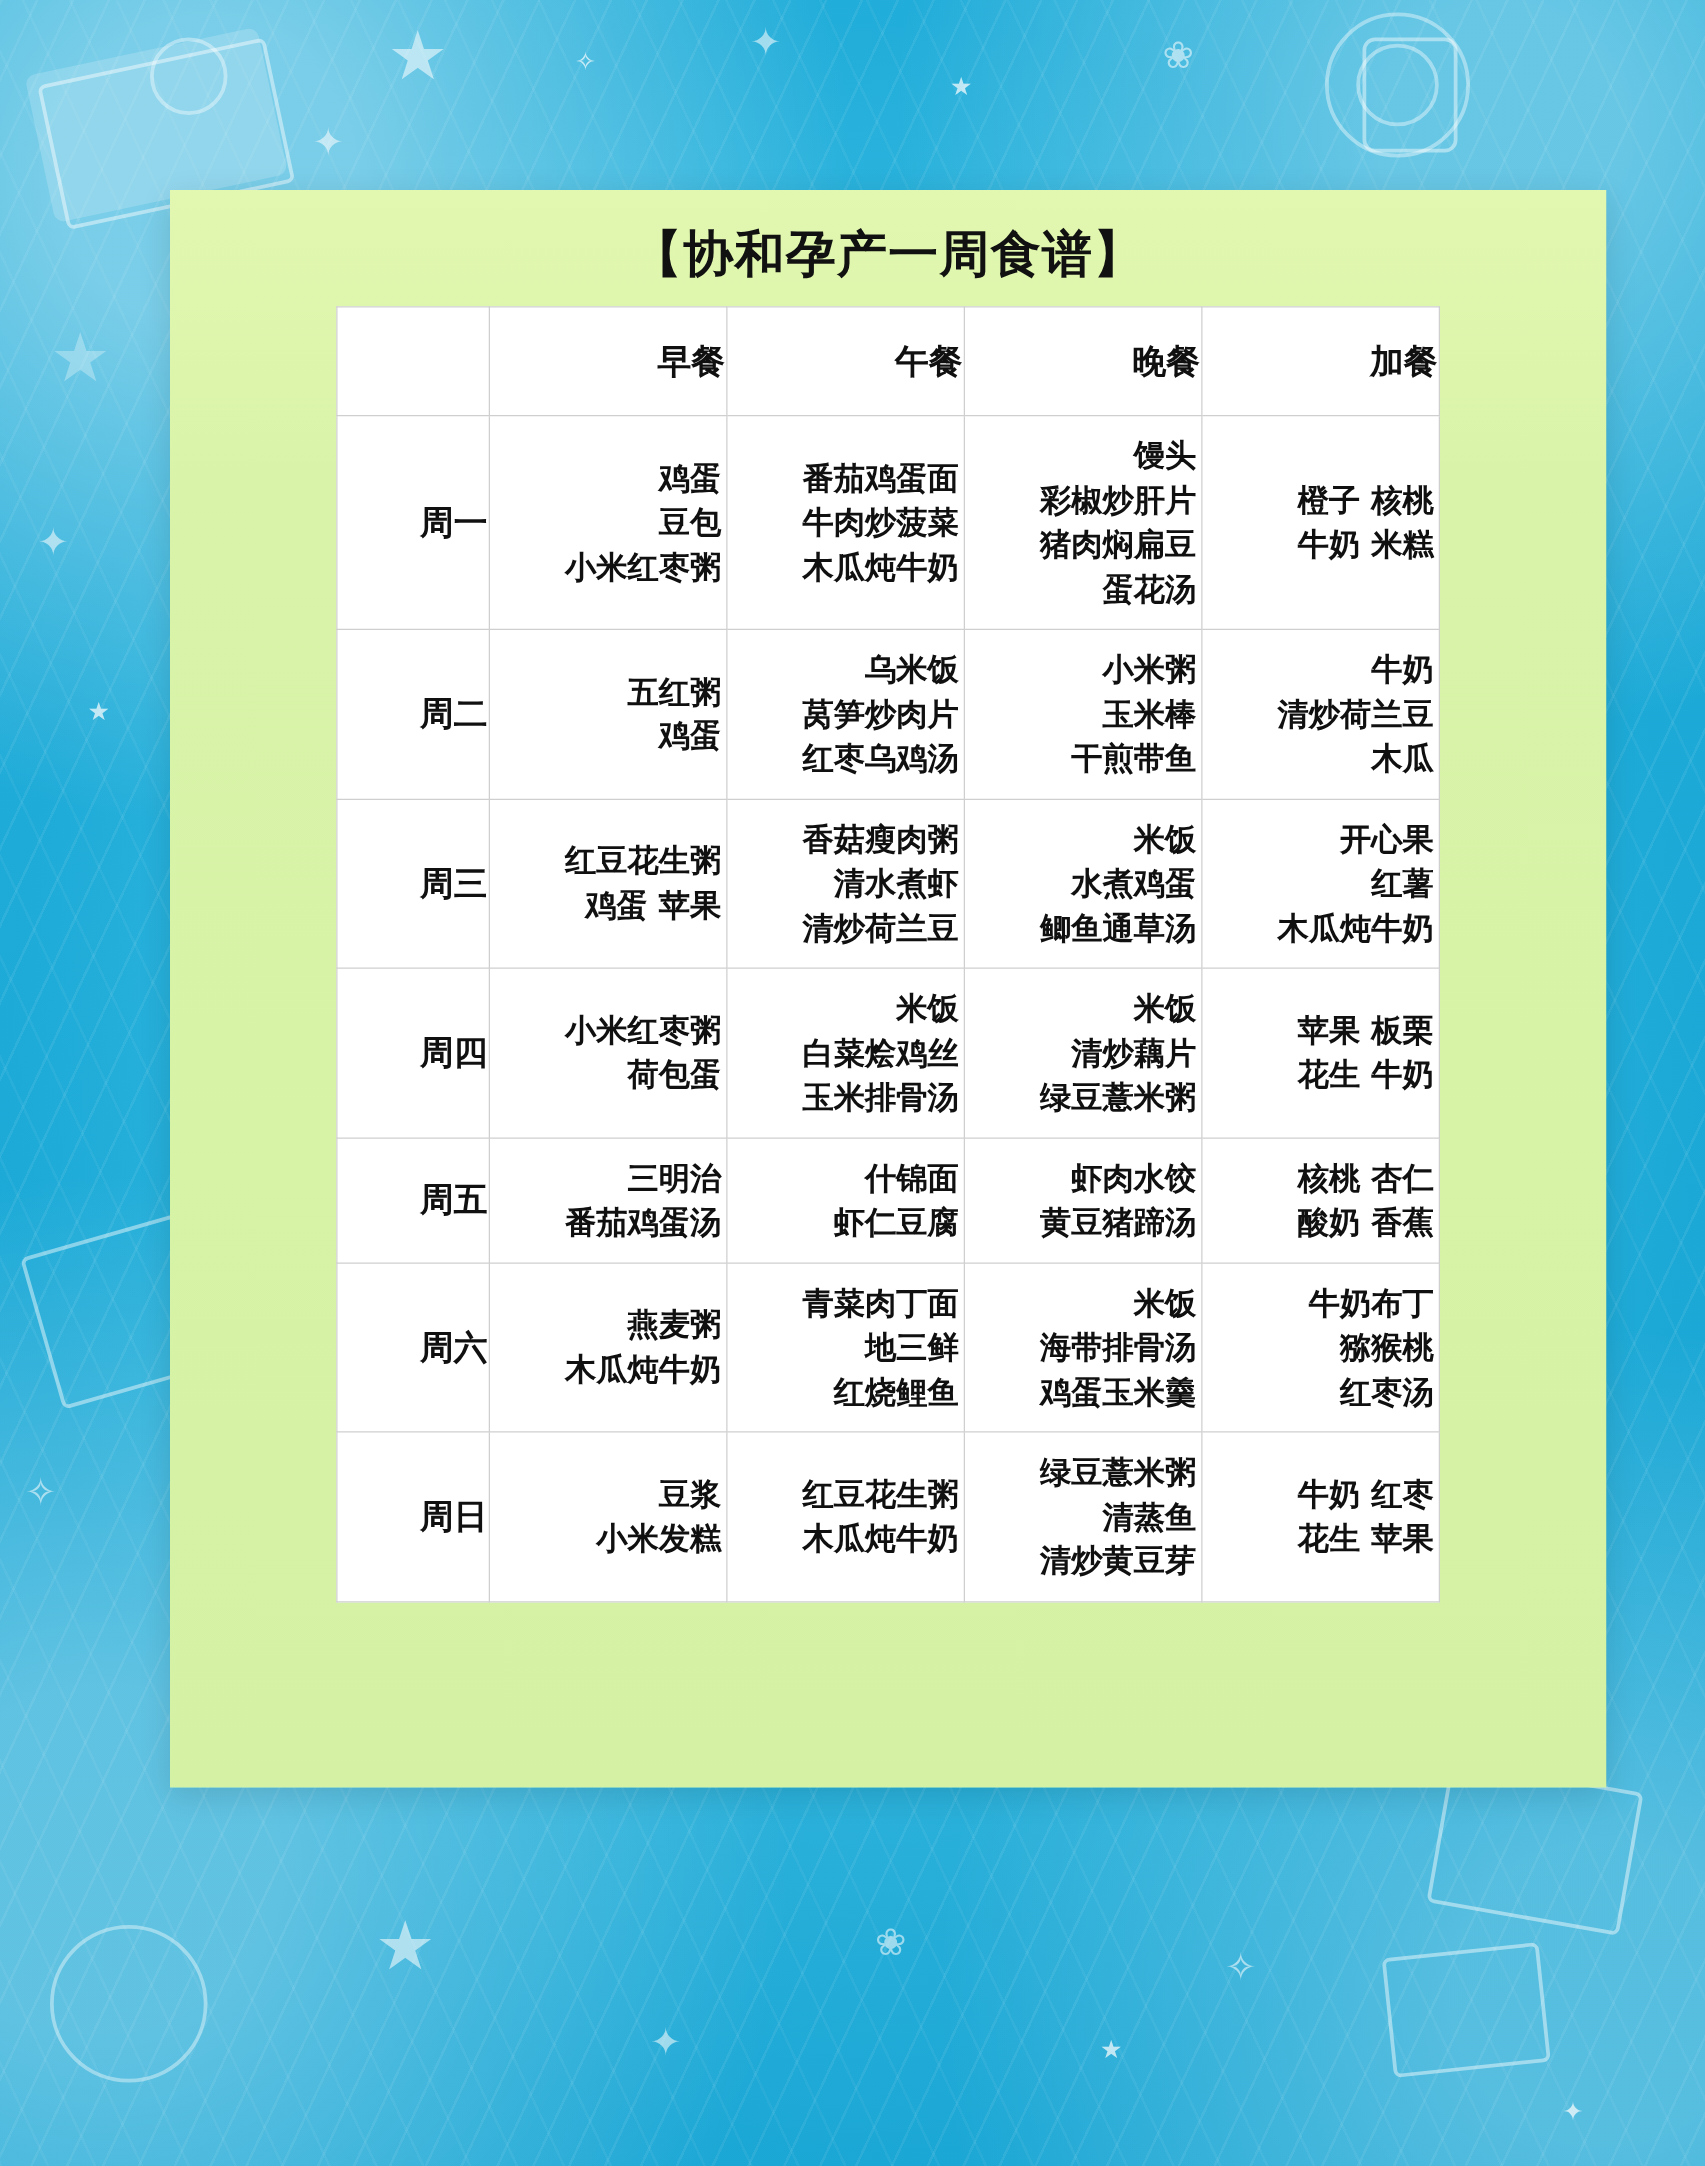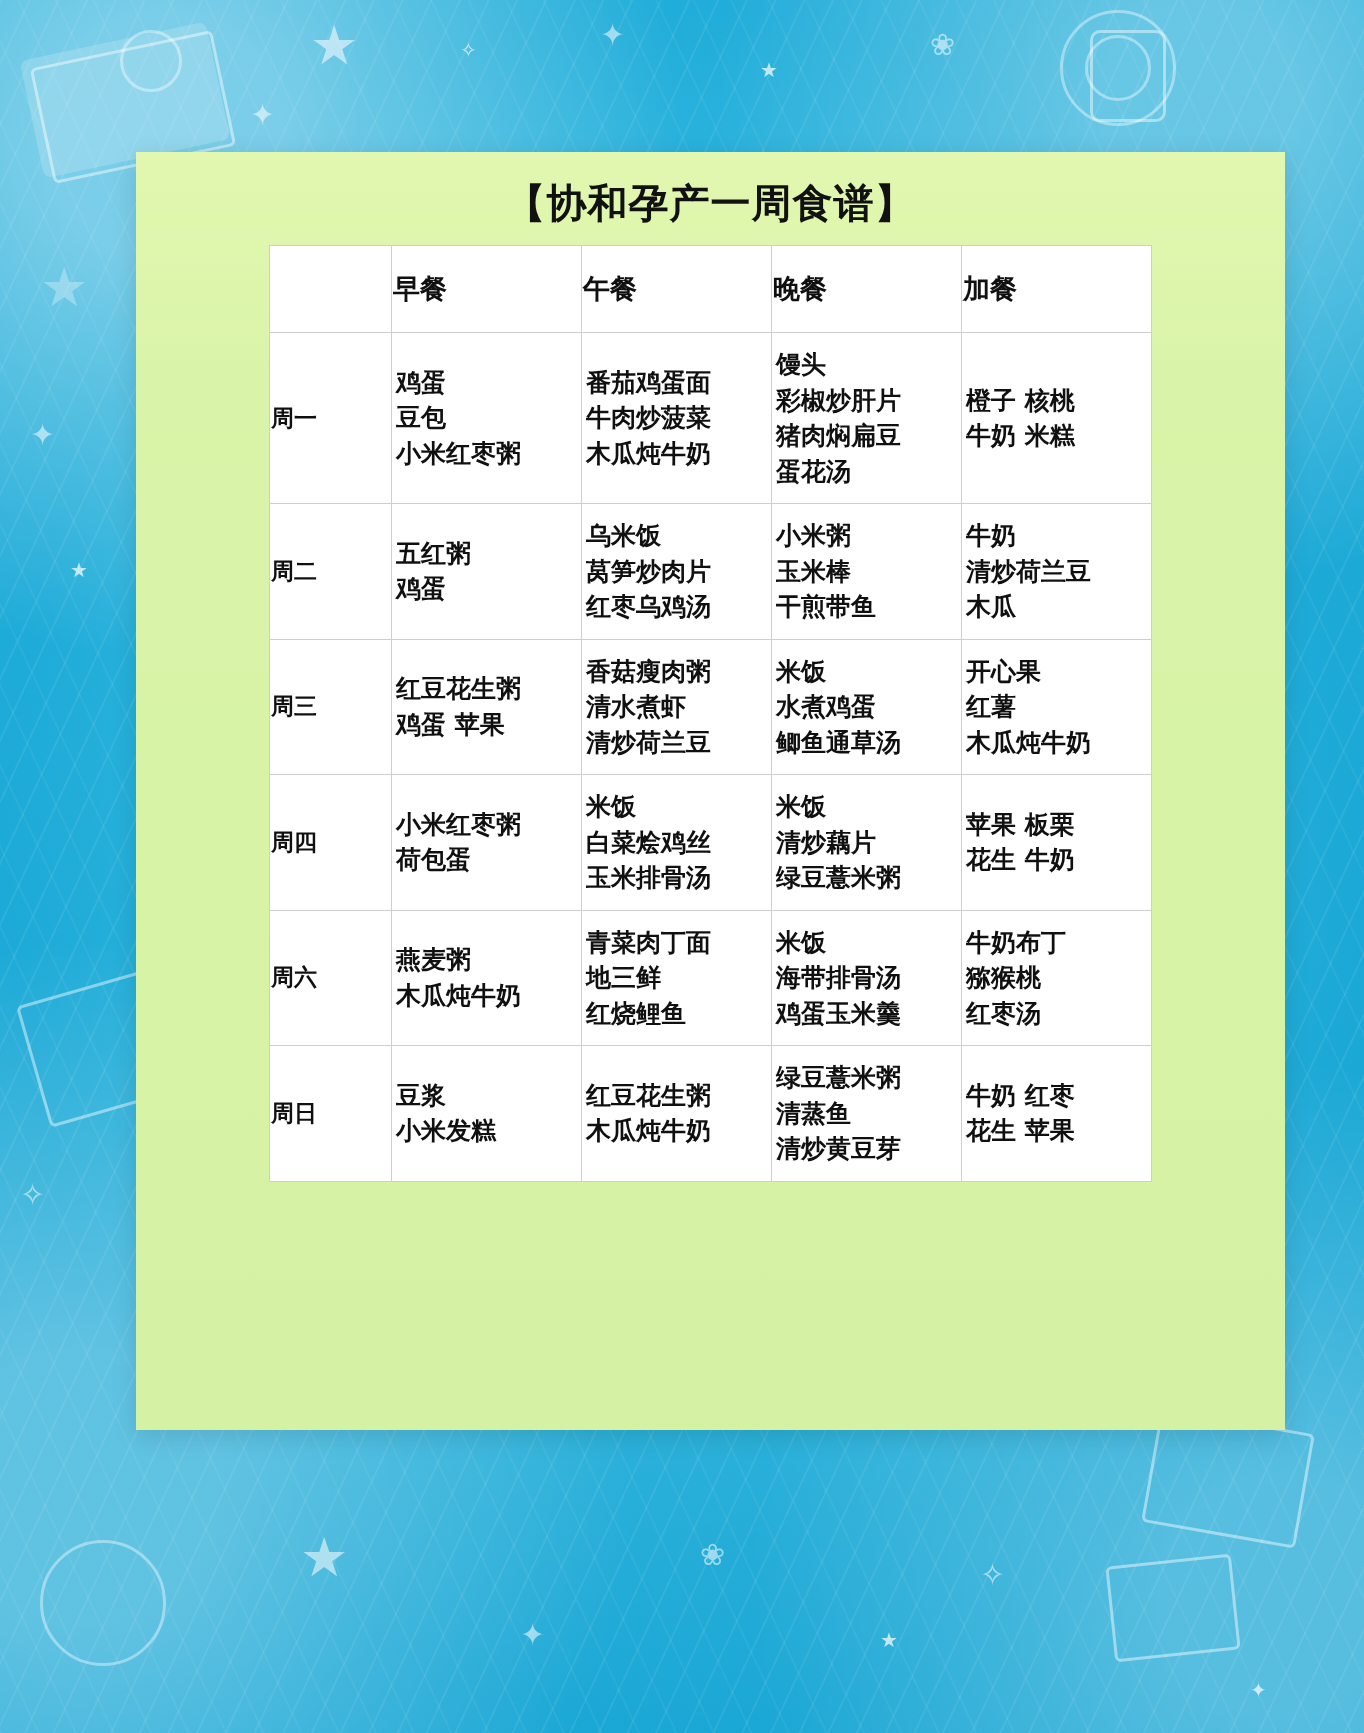--- a/index.html
+++ b/index.html
@@ -88,33 +88,33 @@
 
   table.menu {
     border-collapse: collapse;
     width: 882px;
     margin: 0 auto;
     background: #ffffff;
     table-layout: fixed;
   }
   table.menu td, table.menu th {
     border: 1px solid #cfcfcf;
-    text-align: left;
+    text-align: right;
     vertical-align: middle;
     color: #101010;
     font-family: "DejaVu Sans", "Liberation Sans", sans-serif;
   }
   table.menu th {
     font-size: 27px;
     font-weight: bold;
     height: 84px;
     background: #ffffff;
   }
   table.menu td.daycell {
-    font-size: 23px;
+    font-size: 27px;
     font-weight: bold;
     width: 122px;
   }
   table.menu td.meal {
     font-size: 25px;
     line-height: 1.42;
     padding: 14px 4px;
     font-weight: bold;
   }
   col.c-day   { width: 122px; }
@@ -264,20 +264,39 @@
             <span class="meal-line">米饭</span>
             <span class="meal-line">清炒藕片</span>
             <span class="meal-line">绿豆薏米粥</span>
           </td>
           <td class="meal">
             <span class="meal-line">苹果 板栗</span>
             <span class="meal-line">花生 牛奶</span>
           </td>
         </tr>
         <tr>
+          <td class="daycell">周五</td>
+          <td class="meal">
+            <span class="meal-line">三明治</span>
+            <span class="meal-line">番茄鸡蛋汤</span>
+          </td>
+          <td class="meal">
+            <span class="meal-line">什锦面</span>
+            <span class="meal-line">虾仁豆腐</span>
+          </td>
+          <td class="meal">
+            <span class="meal-line">虾肉水饺</span>
+            <span class="meal-line">黄豆猪蹄汤</span>
+          </td>
+          <td class="meal">
+            <span class="meal-line">核桃 杏仁</span>
+            <span class="meal-line">酸奶 香蕉</span>
+          </td>
+        </tr>
+        <tr>
           <td class="daycell">周六</td>
           <td class="meal">
             <span class="meal-line">燕麦粥</span>
             <span class="meal-line">木瓜炖牛奶</span>
           </td>
           <td class="meal">
             <span class="meal-line">青菜肉丁面</span>
             <span class="meal-line">地三鲜</span>
             <span class="meal-line">红烧鲤鱼</span>
           </td>

